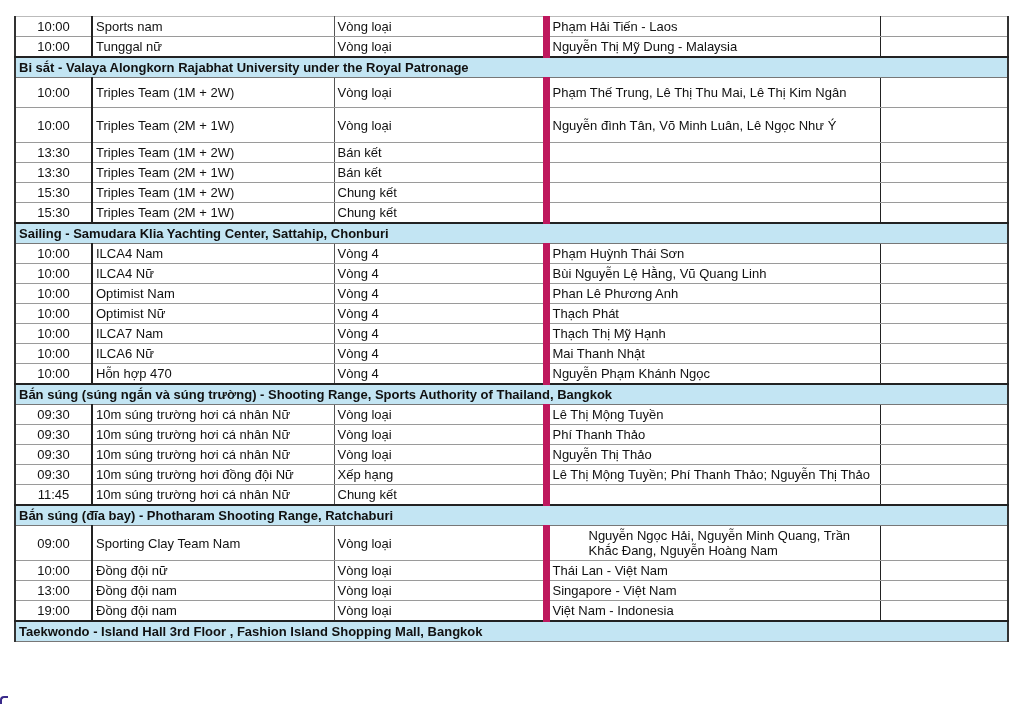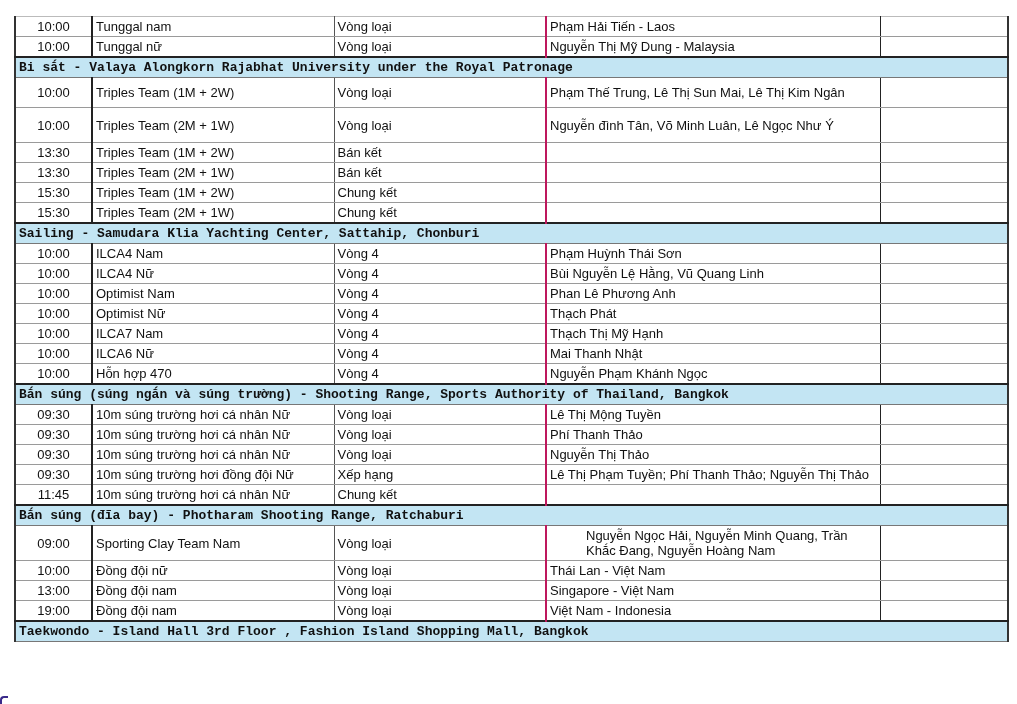--- a/index.html
+++ b/index.html
@@ -8,25 +8,25 @@
   #sheet { position: absolute; left: 14px; top: 16px; width: 926px; }
   table { border-collapse: collapse; width: 993px; table-layout: fixed;
           border-left: 2px solid #333; border-right: 2px solid #333; }
   col.c1 { width: 77px; } col.c2 { width: 242px; } col.c3 { width: 212px; }
   col.c4 { width: 334px; } col.c5 { width: 128px; }
   td { font-size: 13px; line-height: 15px; padding: 0 3px; border-bottom: 1px solid #9a9a9a;
        vertical-align: middle; white-space: nowrap; overflow: visible; }
   td.time { text-align: center; }
   td.event { border-left: 2px solid #222; }
   td.round { border-left: 1px solid #555; text-align: left; }
-  td.athletes { border-left: 2px solid #be185d; }
+  td.athletes { border-left: 7px solid #be185d; }
   td.extra { border-left: 1px solid #222; }
   td.wrap { white-space: normal; padding-left: 39px; }
   tr.section td { background: #c3e5f3; font-weight: bold; font-size: 13px;
-                  border-top: 2px solid #222; border-bottom: 1px solid #777; height: 19px; padding-left: 3px; font-family: Liberation Mono, monospace; }
+                  border-top: 2px solid #222; border-bottom: 1px solid #777; height: 19px; padding-left: 3px; }
   tr.r20 td { height: 19px; }
   tr.r30 td { height: 29px; }
   tr.r35 td { height: 34px; }
   .corner-mark { position: absolute; left: 0; top: 696px; width: 6px; height: 8px;
                  border-left: 2px solid #3a2a8a; border-top: 2px solid #3a2a8a; border-radius: 4px 0 0 0; }
 </style>
 </head>
 <body>
 
 <div id="sheet">
@@ -35,41 +35,41 @@
         <col class="c1">
         <col class="c2">
         <col class="c3">
         <col class="c4">
         <col class="c5">
       </colgroup>
   <tbody>
 
     <tr class="r20" style="border-top:1px solid #bbb;">
       <td class="time">10:00</td>
-      <td class="event">Tunggal nam</td>
+      <td class="event">Sports nam</td>
       <td class="round">Vòng loại</td>
       <td class="athletes">Phạm Hải Tiến - Laos</td>
       <td class="extra"></td>
     </tr>
     <tr class="r20">
       <td class="time">10:00</td>
       <td class="event">Tunggal nữ</td>
       <td class="round">Vòng loại</td>
       <td class="athletes">Nguyễn Thị Mỹ Dung - Malaysia</td>
       <td class="extra"></td>
     </tr>
 
     <tr class="section">
       <td colspan="5">Bi sắt - Valaya Alongkorn Rajabhat University under the Royal Patronage</td>
     </tr>
     <tr class="r30">
       <td class="time">10:00</td>
       <td class="event">Triples Team (1M + 2W)</td>
       <td class="round">Vòng loại</td>
-      <td class="athletes">Phạm Thế Trung, Lê Thị Sun Mai, Lê Thị Kim Ngân</td>
+      <td class="athletes">Phạm Thế Trung, Lê Thị Thu Mai, Lê Thị Kim Ngân</td>
       <td class="extra"></td>
     </tr>
     <tr class="r35">
       <td class="time" style="vertical-align:top;padding-top:10px;height:24px;">10:00</td>
       <td class="event" style="vertical-align:top;padding-top:10px;height:24px;">Triples Team (2M + 1W)</td>
       <td class="round" style="vertical-align:top;padding-top:10px;height:24px;">Vòng loại</td>
       <td class="athletes" style="vertical-align:top;padding-top:10px;height:24px;">Nguyễn đình Tân, Võ Minh Luân, Lê Ngọc Như Ý</td>
       <td class="extra"></td>
     </tr>
     <tr class="r20">
@@ -175,21 +175,21 @@
       <td class="time">09:30</td>
       <td class="event">10m súng trường hơi cá nhân Nữ</td>
       <td class="round">Vòng loại</td>
       <td class="athletes">Nguyễn Thị Thảo</td>
       <td class="extra"></td>
     </tr>
     <tr class="r20">
       <td class="time">09:30</td>
       <td class="event">10m súng trường hơi đồng đội Nữ</td>
       <td class="round">Xếp hạng</td>
-      <td class="athletes">Lê Thị Phạm Tuyền; Phí Thanh Thảo; Nguyễn Thị Thảo</td>
+      <td class="athletes">Lê Thị Mộng Tuyền; Phí Thanh Thảo; Nguyễn Thị Thảo</td>
       <td class="extra"></td>
     </tr>
     <tr class="r20">
       <td class="time">11:45</td>
       <td class="event">10m súng trường hơi cá nhân Nữ</td>
       <td class="round">Chung kết</td>
       <td class="athletes"></td>
       <td class="extra"></td>
     </tr>
 

